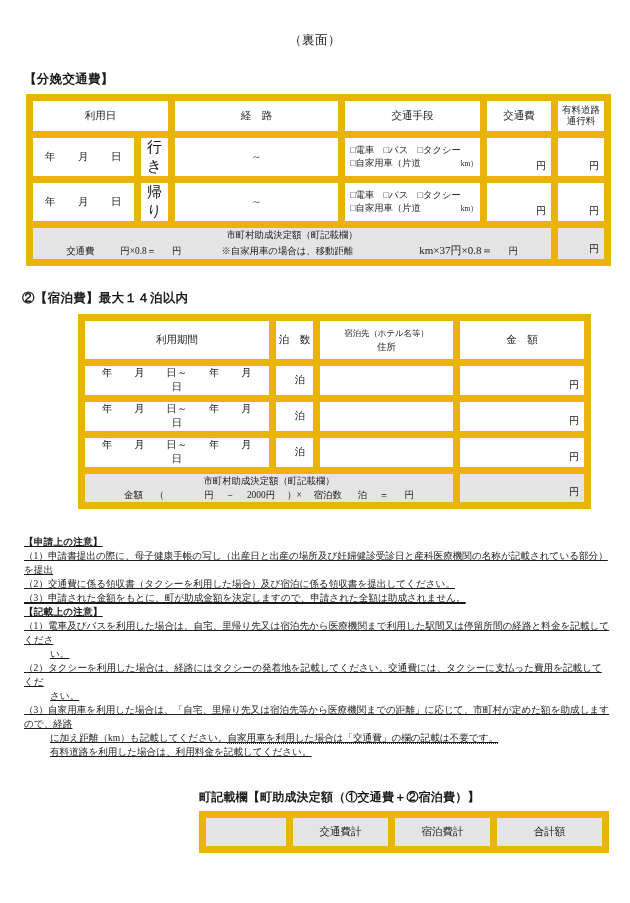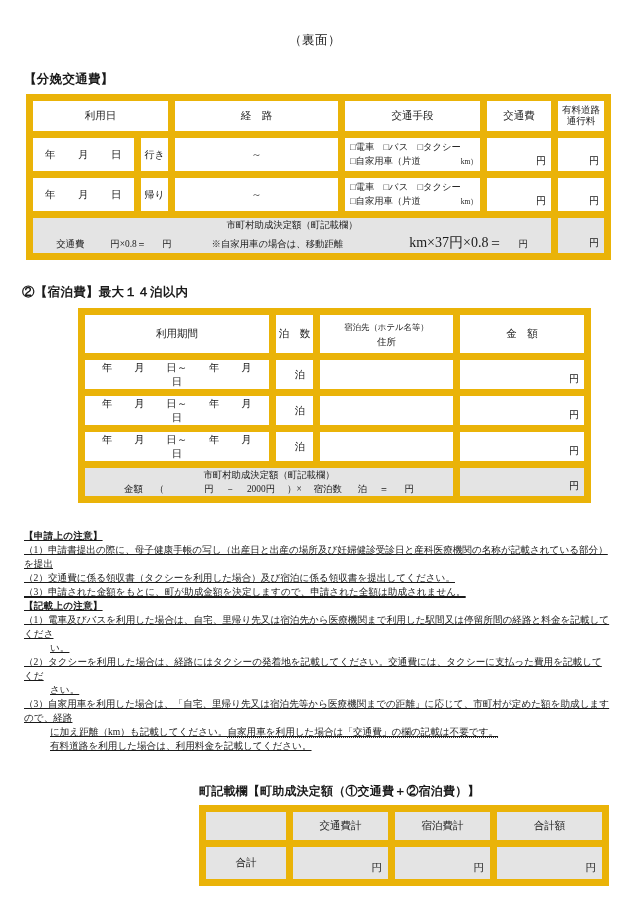--- a/index.html
+++ b/index.html
@@ -55,21 +55,21 @@
   
   #t1 { width: 578px; margin-left: 26px; }
   #t1 .hd { height: 30px; font-size: 10.5px; line-height: 1.15; }
   #t1 .hd.two { font-size: 9.5px; }
   #t1 .datecell {
     height: 33px;
     font-size: 10.5px;
     letter-spacing: 0.5px;
     padding: 0 6px;
   }
-  #t1 .dirc { font-size: 10px; margin-left: 42px; }
+  #t1 .dirc { font-size: 15px; margin-left: 42px; }
   #t1 .routec { font-size: 10.5px; }
   #t1 .meansc {
     text-align: left;
     font-size: 9.3px;
     line-height: 1.45;
     padding: 2px 4px 2px 5px;
     white-space: nowrap;
   }
   #t1 .meansc .km { font-size: 7.5px; vertical-align: baseline; }
   #t1 .yen {
@@ -90,21 +90,21 @@
     text-align: right;
     vertical-align: bottom;
     padding: 0 5px 3px 0;
     font-size: 10px;
   }
   .sp1 { display:inline-block; width: 26px; }
   .sp2 { display:inline-block; width: 16px; }
   .sp3 { display:inline-block; width: 40px; }
   .sp4 { display:inline-block; width: 30px; }
   .sp5 { display:inline-block; width: 12px; }
-  .num { font-size: 14px; margin-left: 36px; }
+  .num { font-size: 11px; margin-left: 36px; }
 
   
   #t2 { width: 506px; margin-left: 78px; }
   #t2 .hd { height: 38px; font-size: 10.5px; line-height: 1.5; }
   #t2 .hd .sub { font-size: 8.4px; }
   #t2 .hd .addr { display:block; font-size: 9.5px; }
   #t2 .period {
     height: 29px;
     font-size: 10.3px;
     letter-spacing: 0.4px;
@@ -315,22 +315,16 @@
         <col style="width:102px">
         <col style="width:112px">
     </colgroup>
     <tbody>
       <tr>
         <td class="blank"></td>
         <td>交通費計</td>
         <td>宿泊費計</td>
         <td>合計額</td>
       </tr>
-      <tr>
-        <td>合計</td>
-        <td class="yen">円</td>
-        <td class="yen">円</td>
-        <td class="yen">円</td>
-      </tr>
     </tbody>
   </table>
 
 </div>
 
 </body></html>

